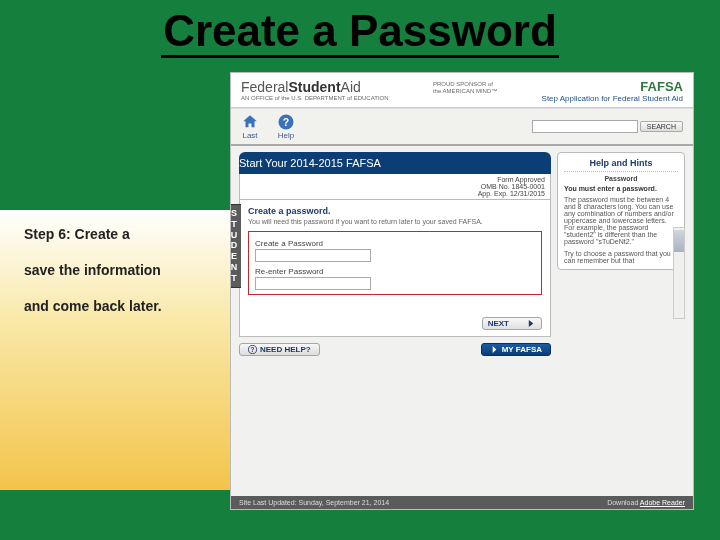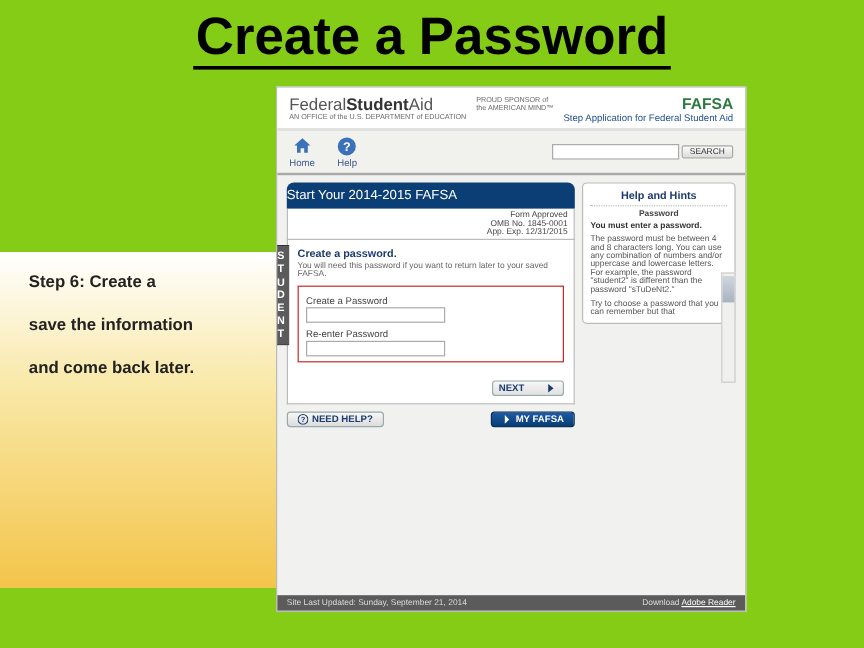--- a/index.html
+++ b/index.html
@@ -1,28 +1,28 @@
 <!DOCTYPE html>
 <html><head>
 <meta charset="utf-8">
 <style>
   html,body{margin:0;padding:0;width:720px;height:540px;font-family:Arial,Helvetica,sans-serif;}
-  .slide{position:relative;width:720px;height:540px;background:#84cc16;box-sizing:border-box;}
+  .slide{position:relative;width:720px;height:540px;background:#15803d;box-sizing:border-box;}
 
   .title{position:absolute;top:6px;left:0;right:0;text-align:center;font-size:44px;font-weight:700;color:#000;}
   .title span{border-bottom:3px solid #000;padding:0 2px;}
 
   .gradient-left{position:absolute;top:210px;left:0;width:230px;height:280px;
     background:linear-gradient(to bottom,#fff 0%,#f9e8a7 40%,#f3c44a 100%);}
 
   .step-tip{position:absolute;left:24px;top:220px;width:200px;font-size:14px;font-weight:700;color:#222;}
   .step-tip div{margin:6px 0 20px 0;}
 
   
-  .app{position:absolute;top:72px;left:230px;width:392px;height:438px;background:#f1f1ef;border:1px solid #bbb;box-sizing:border-box;font-size:9px;color:#3a3a3a;overflow:hidden;}
+  .app{position:absolute;top:72px;left:230px;width:464px;height:438px;background:#f1f1ef;border:1px solid #bbb;box-sizing:border-box;font-size:9px;color:#3a3a3a;overflow:hidden;}
 
   .app .brandrow{display:flex;justify-content:space-between;background:#fff;padding:6px 10px 4px 10px;border-bottom:1px solid #ccc;}
   .brand-left{display:flex;gap:6px;align-items:baseline;}
   .brand-left .fed{font-size:14px;color:#555;}
   .brand-left .fed strong{color:#333;}
   .brand-left .sub{font-size:6px;color:#6a6a6a;}
   .brand-mid{font-size:6px;color:#6a6a6a;text-align:left;line-height:1.1;margin-top:2px;}
   .brand-right{text-align:right;}
   .brand-right .fafsa{font-weight:700;color:#2d7a3e;font-size:13px;}
   .brand-right .sub{color:#1f4f8f;font-size:8px;}
@@ -99,21 +99,21 @@
         <div class="sub">Step Application for Federal Student Aid</div>
       </div>
     </div>
 
     <div class="navrow">
       <div class="navleft">
         <div class="nav-item">
           <svg viewBox="0 0 24 24" fill="#3b71b8">
               <path d="M12 3l9 8h-3v8h-4v-5h-4v5H6v-8H3z"></path>
             </svg>
-          <span>Home</span>
+          <span>Last</span>
         </div>
         <div class="nav-item">
           <svg viewBox="0 0 24 24" fill="#3b71b8">
               <circle cx="12" cy="12" r="10"></circle>
               <text x="12" y="17" text-anchor="middle" font-size="14" fill="#fff" font-weight="bold">?</text>
             </svg>
           <span>Help</span>
         </div>
       </div>
       <div class="srch">

